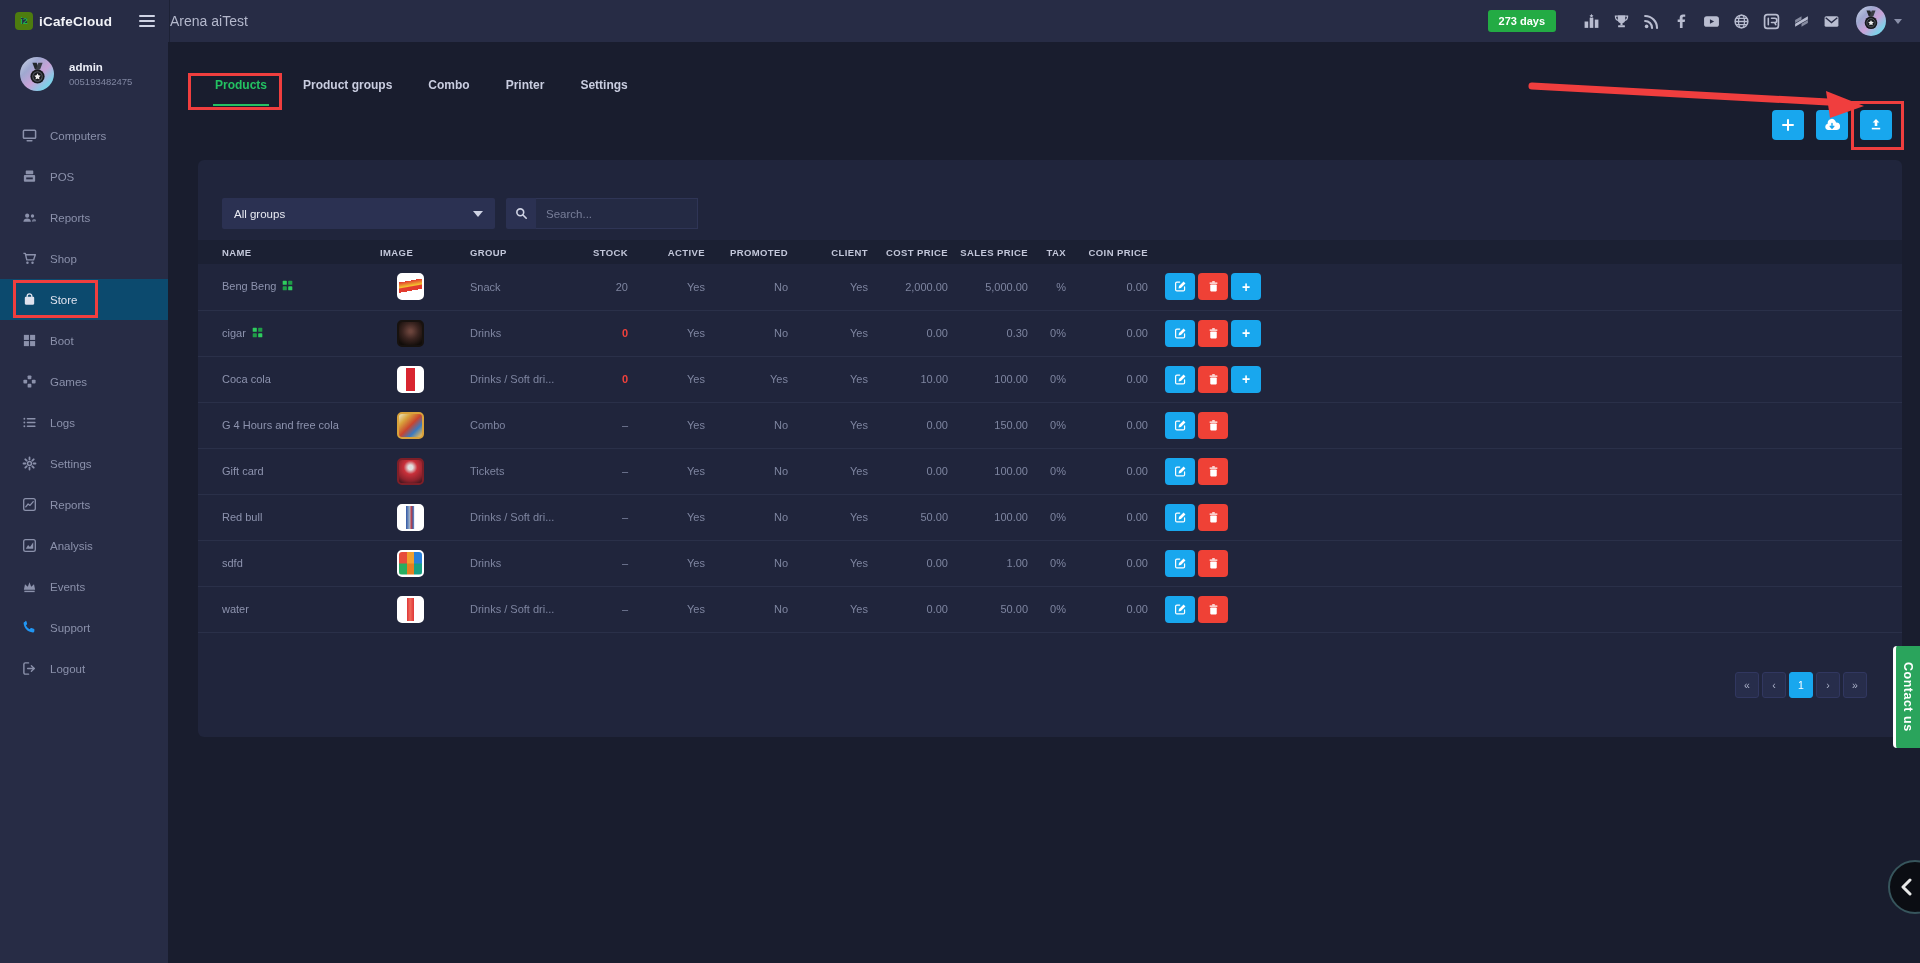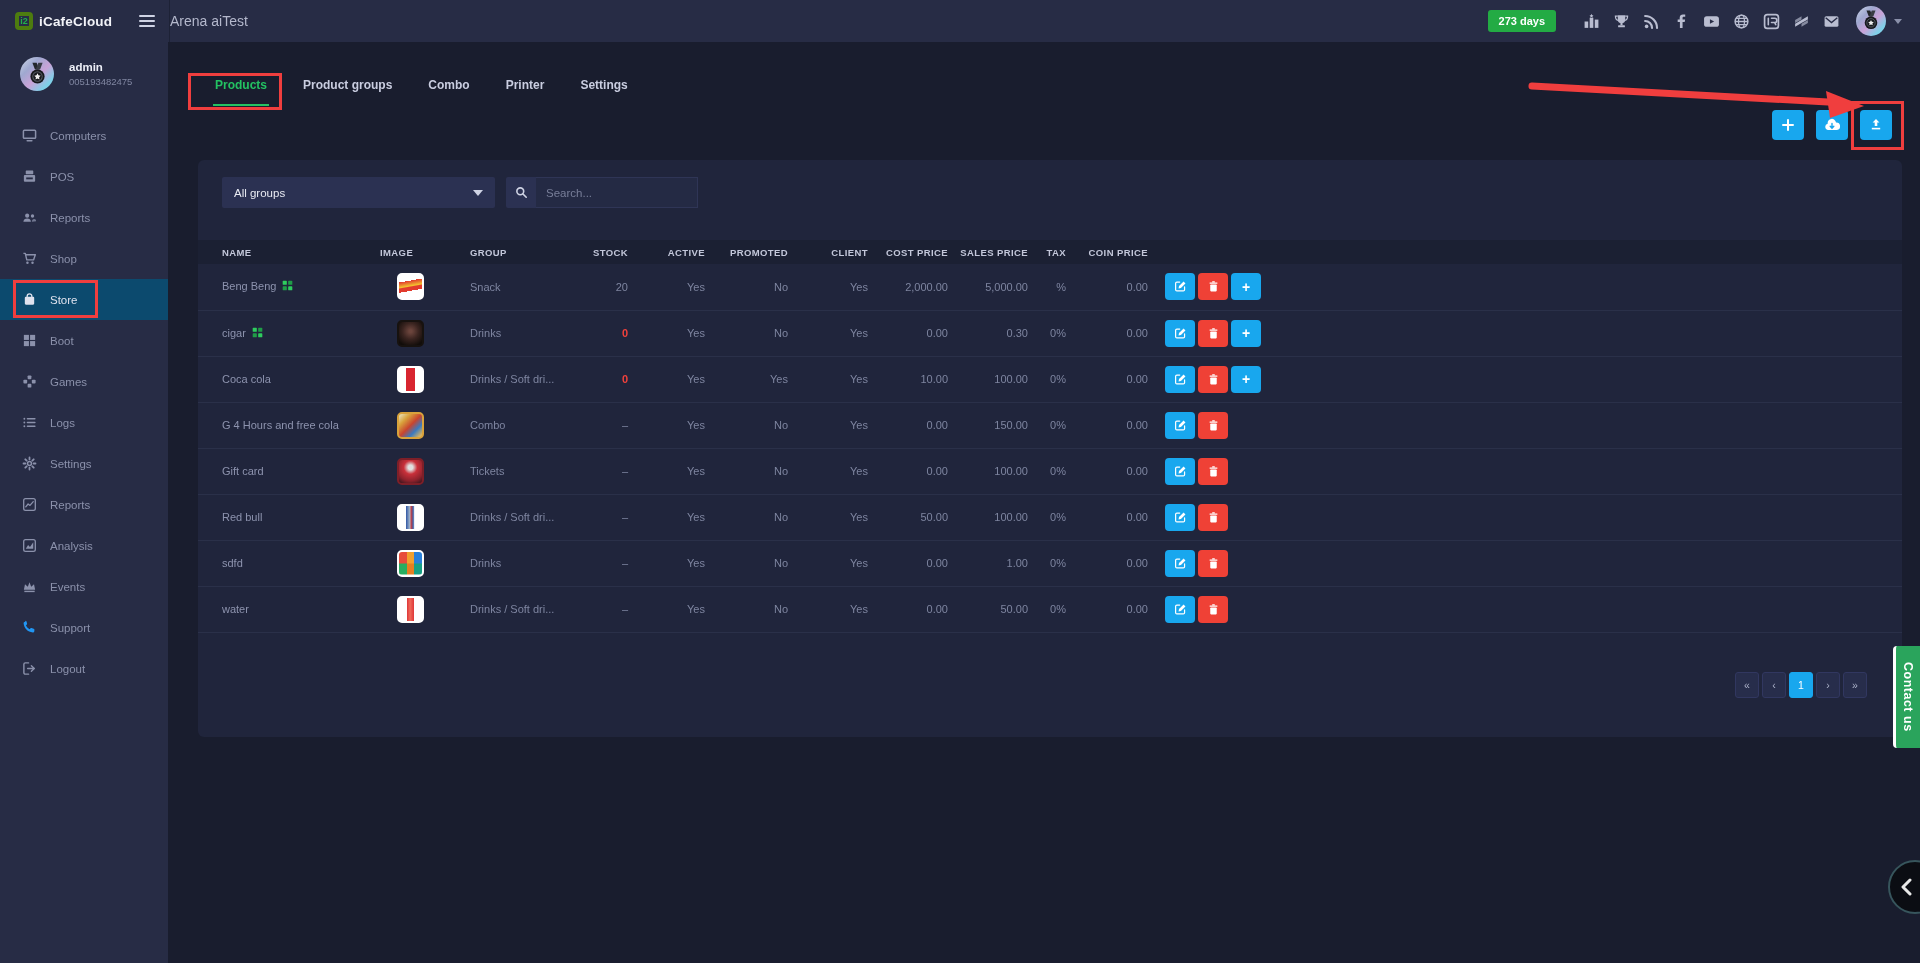--- a/index.html
+++ b/index.html
@@ -2,21 +2,21 @@
 <html><head>
 <meta charset="utf-8">
 <style>
   * { margin:0; padding:0; box-sizing:border-box; }
   html,body { width:1920px; height:963px; overflow:hidden; }
   body { background:#191d2e; font-family:"Liberation Sans", sans-serif; position:relative; }
 
   
   .topbar { position:absolute; top:0; left:0; width:1920px; height:42px; background:#272c45; display:flex; align-items:center; z-index:10; }
   .brand-section { width:170px; height:100%; display:flex; align-items:center; padding-left:15px; border-right:1px solid #1d2236; }
-  .logo-mark { width:18px; height:18px; border:4px solid #4d7c0f; border-radius:4px; color:#21b14b; font-size:9px; font-weight:bold; display:flex; align-items:center; justify-content:center; }
+  .logo-mark { width:18px; height:18px; border:6px solid #4d7c0f; border-radius:4px; color:#21b14b; font-size:9px; font-weight:bold; display:flex; align-items:center; justify-content:center; }
   .brand-text { color:#f2f3f8; font-weight:bold; font-size:13.5px; margin-left:6px; letter-spacing:.2px; }
   .hamburger { margin-left:auto; margin-right:14px; cursor:pointer; }
   .hamburger span { display:block; width:16px; height:2px; background:#cfd3e4; margin:3px 0; border-radius:1px; }
   .topbar-title { color:#b4b8cc; font-size:14px; }
   .topbar-right { margin-left:auto; display:flex; align-items:center; padding-right:18px; }
   .days-badge { background:#23ab44; color:#fff; font-size:11px; font-weight:bold; padding:5px 11px; border-radius:3px; margin-right:20px; }
   .tb-icon { width:26px; height:22px; color:#b9bdd0; display:flex; align-items:center; justify-content:center; margin:0 2px; cursor:pointer; }
   .tb-icon svg { width:17px; height:17px; }
   .avatar { width:30px; height:30px; border-radius:50%; margin-left:10px; background:linear-gradient(135deg,#cfd8e8,#9fa8d0 30%,#c9a3d8 55%,#7fd0e8 80%); display:flex; align-items:center; justify-content:center; overflow:hidden; cursor:pointer; }
   .avatar svg { width:24px; height:24px; }
@@ -40,21 +40,21 @@
   .tabs { position:absolute; top:70px; left:213px; display:flex; gap:32px; z-index:6; }
   .tab { font-size:12px; font-weight:bold; color:#c9cde0; padding:8px 2px 12px; border-bottom:2px solid transparent; cursor:pointer; }
   .tab.active { color:#23c162; border-bottom-color:#23c162; }
 
   .toolbar { position:absolute; top:110px; right:28px; display:flex; gap:12px; z-index:6; }
   .tbtn { width:32px; height:30px; background:#18a7ee; border:none; border-radius:4px; color:#fff; display:flex; align-items:center; justify-content:center; cursor:pointer; font-size:17px; font-weight:bold; }
   .tbtn svg { width:16px; height:16px; }
 
   .card { position:absolute; left:198px; top:160px; width:1704px; height:577px; background:#20253c; border-radius:6px; z-index:4; }
 
-  .filters { position:absolute; top:17px; left:24px; display:flex; align-items:center;border-radius:14px; }
+  .filters { position:absolute; top:38px; left:24px; display:flex; align-items:center;border-radius:14px; }
   .group-select { width:273px; height:31px; background:#2b3152; border-radius:2px; color:#e8eaf2; font-size:11.5px; display:flex; align-items:center; padding:0 12px; cursor:pointer; }
   .group-select .sel-caret { margin-left:auto; width:0; height:0; border-left:5px solid transparent; border-right:5px solid transparent; border-top:6px solid #cfd3e4; }
   .searchbox { display:flex; margin-left:11px; height:31px; }
   .search-icon-box { width:30px; background:#2b3152; border-radius:2px 0 0 2px; display:flex; align-items:center; justify-content:center; color:#cfd3e4; }
   .search-icon-box svg { width:13px; height:13px; }
   .search-input { width:162px; height:31px; background:#242a44; border:1px solid #2f3556; border-left:none; color:#9ba1ba; font-size:11.5px; padding:0 10px; outline:none; font-family:"Liberation Sans",sans-serif; }
   .search-input::placeholder { color:#787e99; }
 
   .table-wrap { position:absolute; top:80px; left:0; width:100%; }
   table { width:100%; border-collapse:collapse; table-layout:fixed; }

